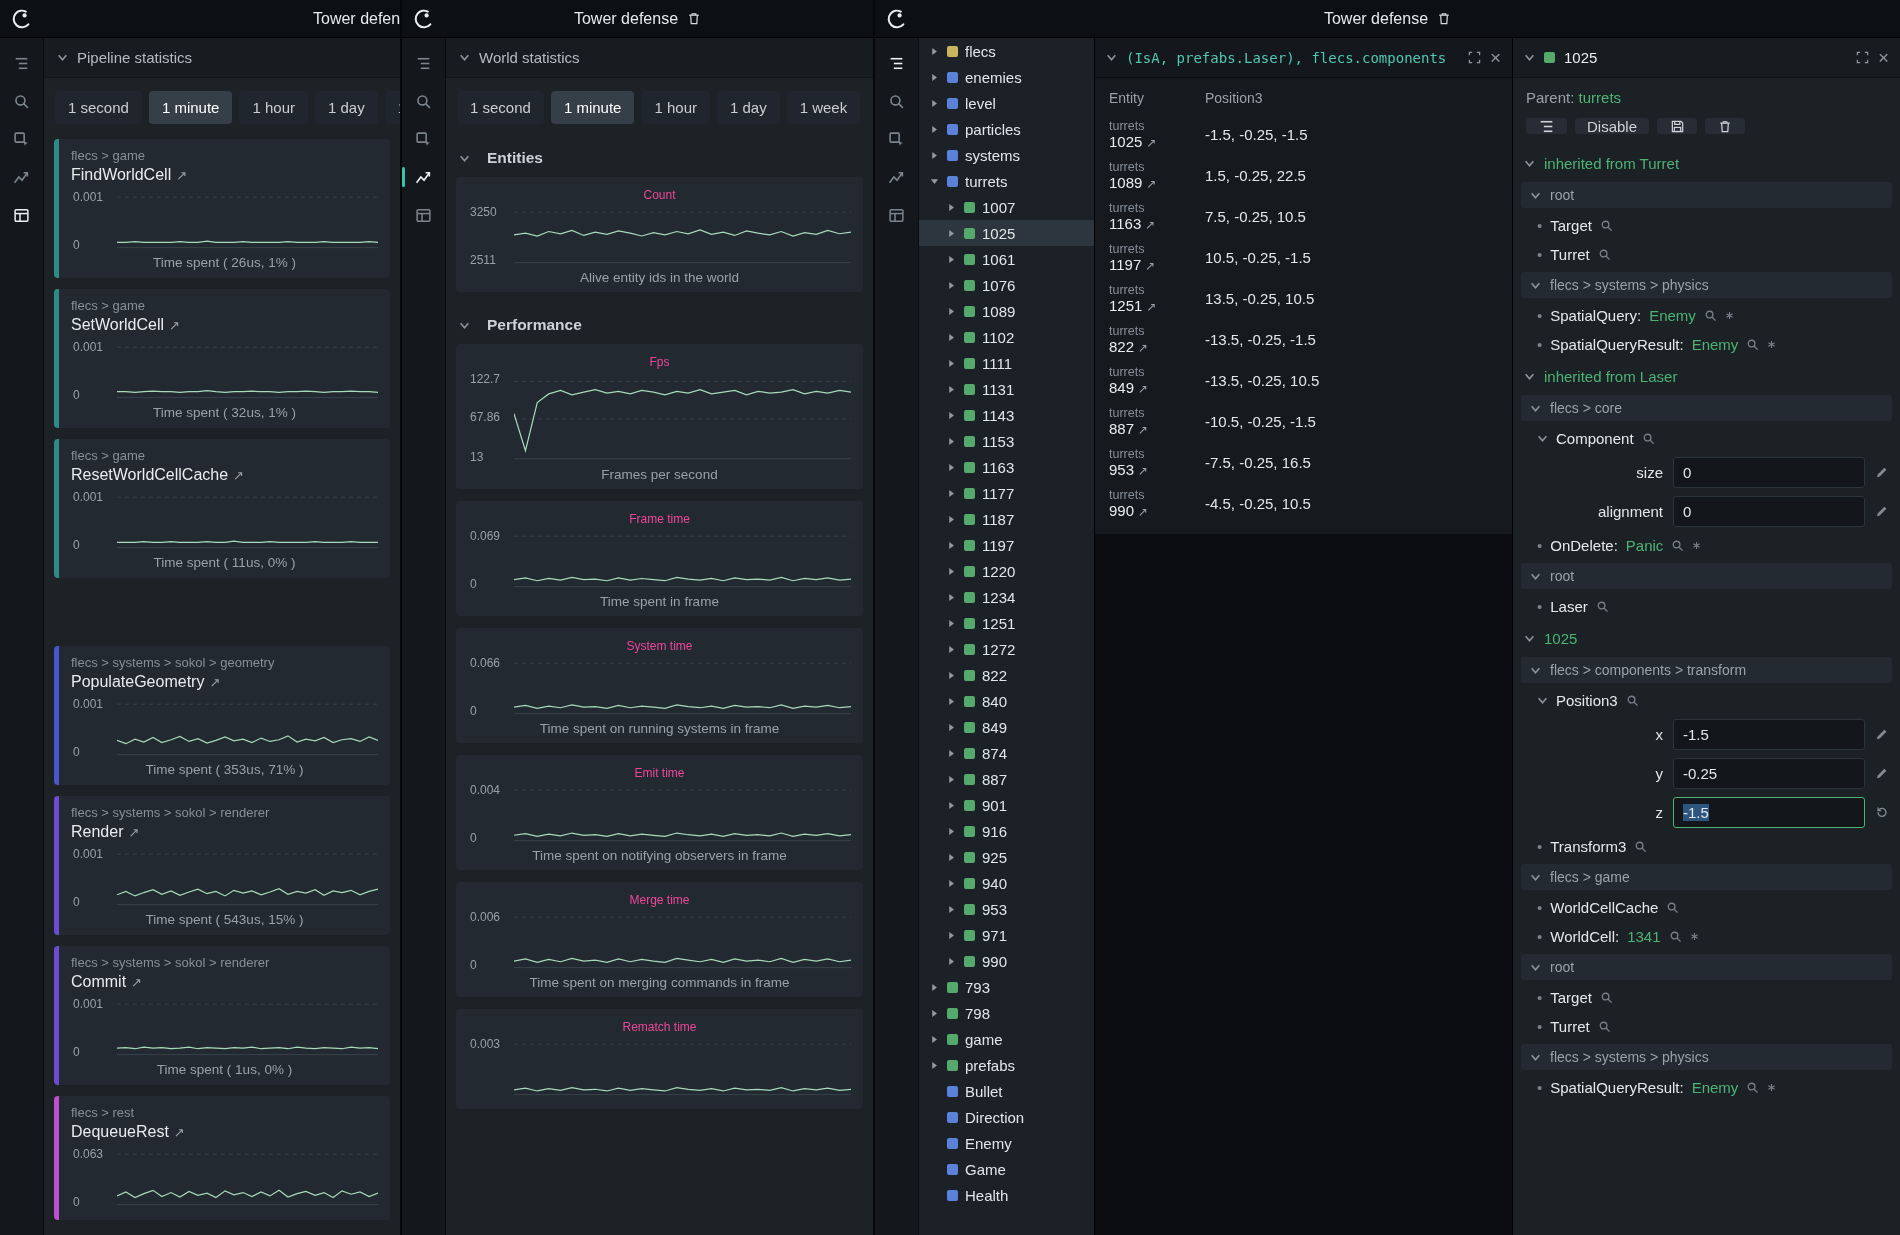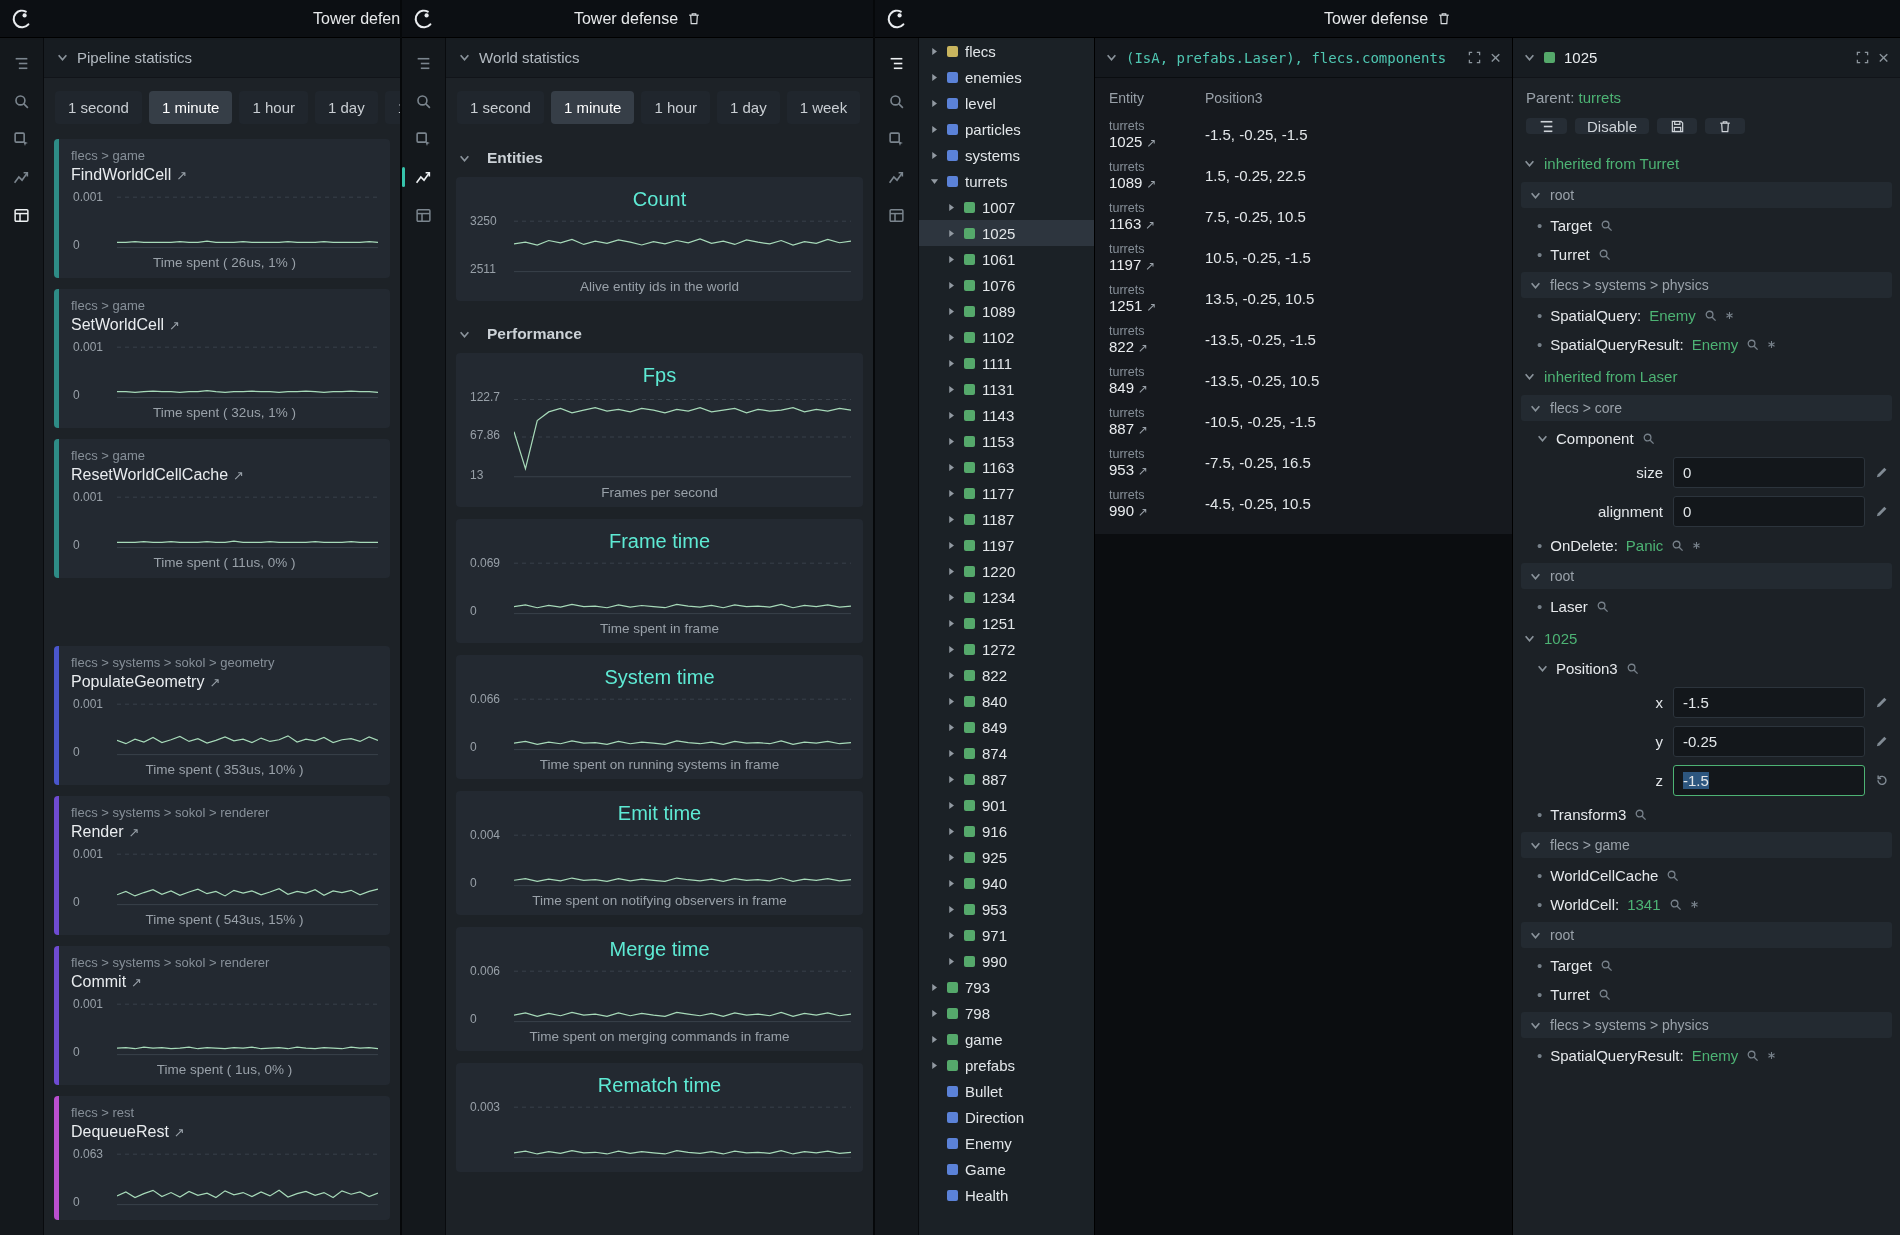--- a/index.html
+++ b/index.html
@@ -42,21 +42,21 @@
   .yl{position:absolute;left:2px;color:#98a0a8;font-size:12px;}
   .yl.t{top:-3px;} .yl.m{top:calc(50% - 8px);} .yl.b{bottom:-3px;}
   .plot{flex:1;min-width:0;}
   .spark{width:100%;height:100%;display:block;}
   .line{fill:none;stroke:#a7dab9;stroke-width:1.2;vector-effect:non-scaling-stroke;}
   .grid{stroke:#39414a;stroke-width:1;vector-effect:non-scaling-stroke;}
   .dash{stroke-dasharray:4 4;}
   .caption{text-align:center;color:#99a1a9;font-size:13.5px;margin-top:2px;white-space:nowrap;overflow:hidden;}
   .wsec-label{display:flex;align-items:center;gap:17px;padding:12px 13px 10px;color:#ccd2d7;font-size:15.5px;font-weight:700;}
   .wcard{background:#232931;border-radius:4px;margin:0 10px 12px;padding:8px 12px 7px;}
-  .wtitle{text-align:center;color:#5eead4;font-size:20px;margin:3px 0 6px;font-weight:400;}
+  .wtitle{text-align:center;color:#ec4899;font-size:12px;margin:3px 0 6px;font-weight:400;}
   .worldwrap{flex:1;overflow:hidden;}
   .tree{width:176px;flex:none;background:#1b2126;border-right:1px solid #000;padding-top:0;overflow:hidden;}
   .trow{height:26px;display:flex;align-items:center;gap:7px;color:#e2e6e9;font-size:15px;cursor:pointer;}
   .trow.selected{background:#2d353e;}
   .tchev{width:11px;color:#929aa2;display:inline-flex;flex:none;justify-content:center;}
   .sq{width:11px;height:11px;border-radius:2px;flex:none;display:inline-block;}
   .sq-yellow{background:#c9b55e;} .sq-blue{background:#5b82d8;} .sq-green{background:#55a96b;}
   .query{width:418px;flex:none;display:flex;flex-direction:column;background:#0c0e11;border-right:1px solid #000;}
   .query-header{height:40px;min-height:40px;background:#14181d;display:flex;align-items:center;gap:9px;padding:0 11px;border-bottom:1px solid #0a0d10;}
   .qtext{flex:1;font-family:"DejaVu Sans Mono","Liberation Mono",monospace;font-size:14px;color:#4fc7b2;white-space:nowrap;overflow:hidden;}
@@ -236,21 +236,21 @@
                     <span class="yl b">0</span>
                   </div>
                   <div class="plot">
                     <svg class="spark" viewBox="0 0 100 40" preserveAspectRatio="none">
                       <line class="grid dash" x1="0" y1="3" x2="100" y2="3"></line>
                       <line class="grid" x1="0" y1="39" x2="100" y2="39"></line>
                       <polyline class="line" points="0.0,28.8 3.4,31.2 6.9,28.0 10.3,30.0 13.8,26.8 17.2,30.4 20.7,28.4 24.1,26.0 27.6,29.6 31.0,27.6 34.5,30.8 37.9,28.8 41.4,26.4 44.8,29.2 48.3,28.0 51.7,30.4 55.2,27.2 58.6,29.6 62.1,28.4 65.5,25.6 69.0,30.0 72.4,28.0 75.9,29.2 79.3,26.8 82.8,30.4 86.2,28.4 89.7,27.6 93.1,29.6 96.6,26.4 100.0,28.8"></polyline>
                     </svg>
                   </div>
                 </div>
-                <div class="caption">Time spent ( 353us, 10% )</div>
+                <div class="caption">Time spent ( 353us, 71% )</div>
               </div>
             </div>
             <div class="pcard">
               <div class="pbar" style="background: rgb(111, 75, 210);"></div>
               <div class="pmain">
                 <div class="crumb">flecs &gt; systems &gt; sokol &gt; renderer</div>
                 <div class="pname">Render<span class="goto">↗</span></div>
                 <div class="chart">
                   <div class="ylabs">
                     <span class="yl t">0.001</span>
@@ -1276,20 +1276,28 @@
                 </span>
               </div>
               <div class="green-sec">
                 <span class="chev">
                   <svg width="11" height="11" viewBox="0 0 10 10" fill="none" stroke="currentColor" stroke-width="1.5">
                     <path d="M1.5 3l3.5 4 3.5-4"></path>
                   </svg>
                 </span>
                 <span>1025</span>
               </div>
+              <div class="group-head">
+                <span class="chev">
+                  <svg width="11" height="11" viewBox="0 0 10 10" fill="none" stroke="currentColor" stroke-width="1.5">
+                    <path d="M1.5 3l3.5 4 3.5-4"></path>
+                  </svg>
+                </span>
+                <span>flecs &gt; components &gt; transform</span>
+              </div>
               <div class="irow">
                 <span class="chev">
                   <svg width="11" height="11" viewBox="0 0 10 10" fill="none" stroke="currentColor" stroke-width="1.5">
                     <path d="M1.5 3l3.5 4 3.5-4"></path>
                   </svg>
                 </span>
                 <span>Position3</span>
                 <span class="mag">
                   <svg width="13" height="13" viewBox="0 0 14 14" fill="none" stroke="currentColor" stroke-width="1.4">
                     <circle cx="6" cy="6" r="3.6"></circle>

